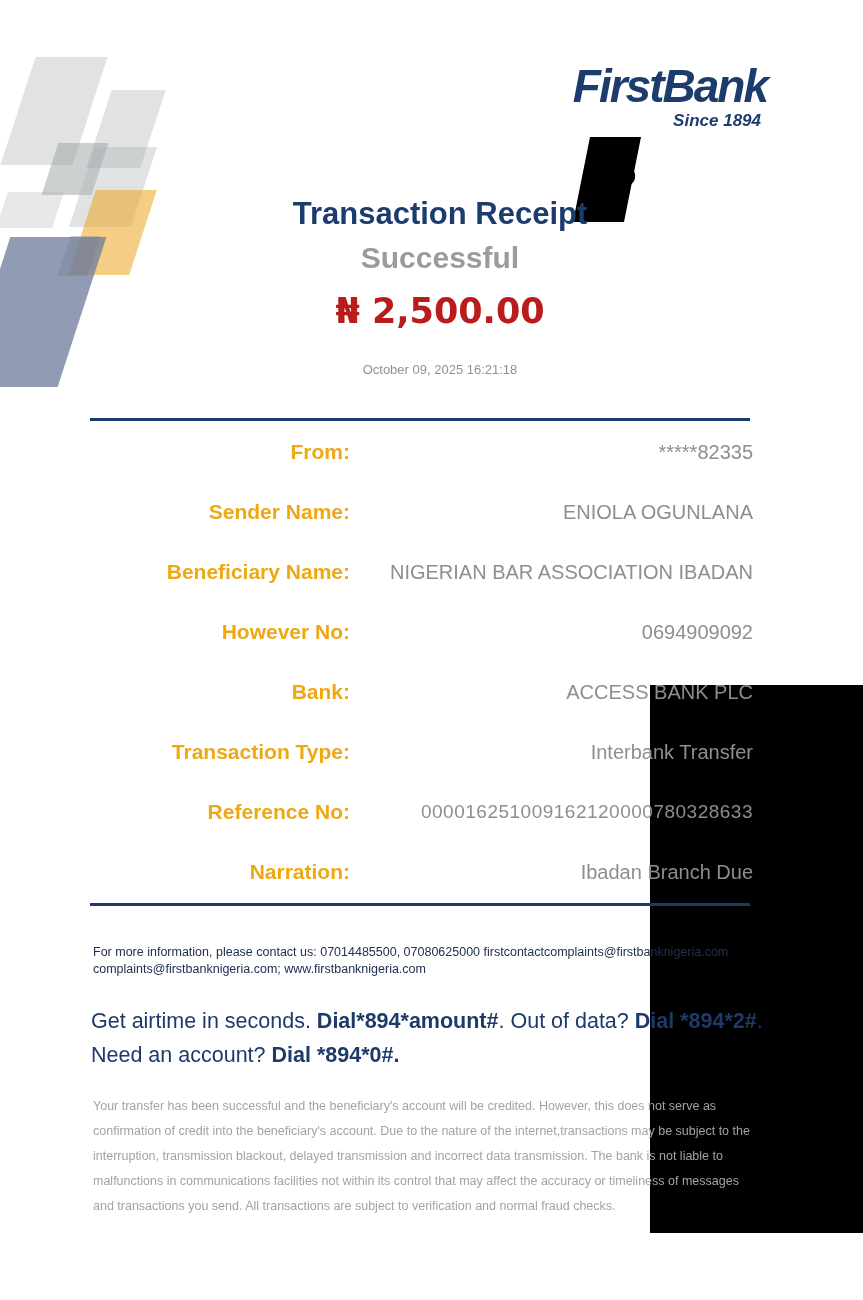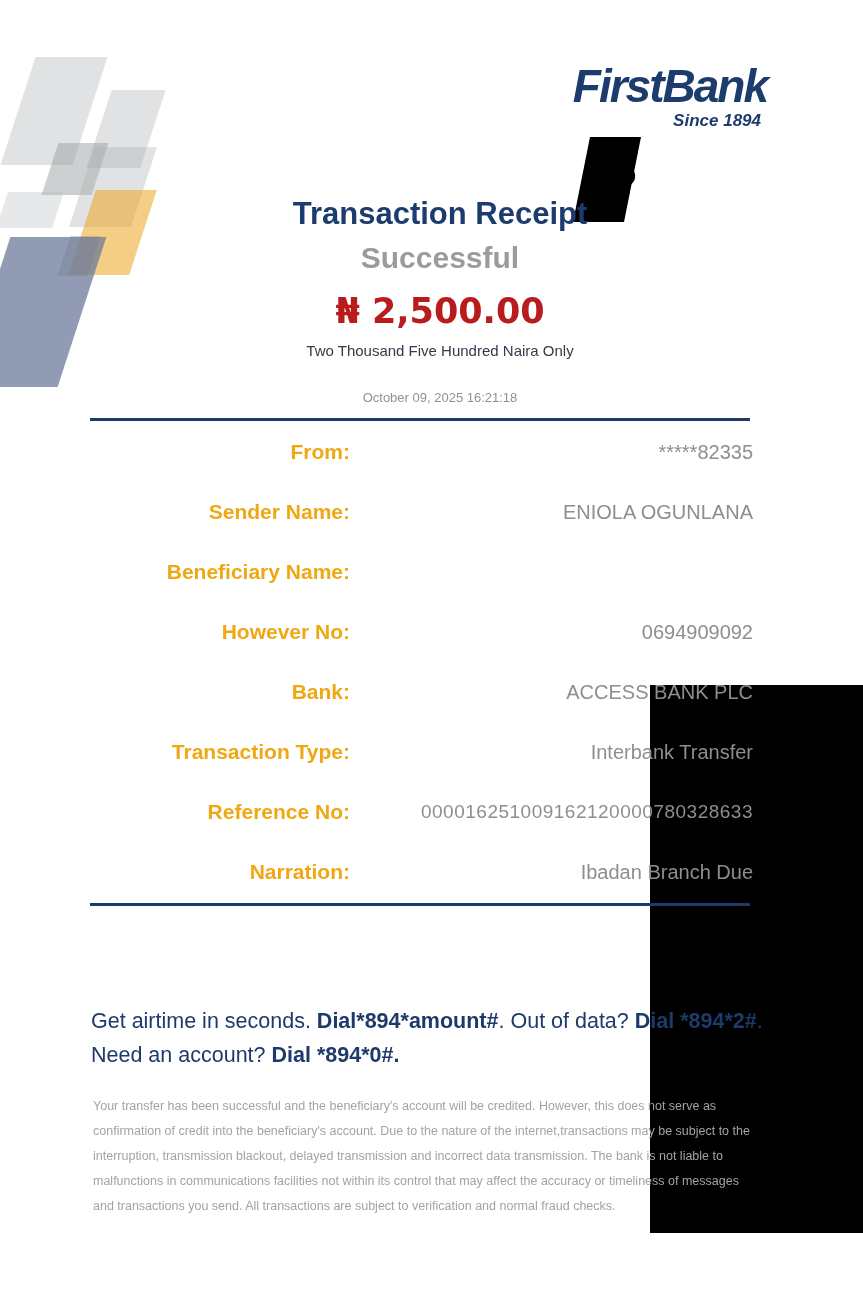--- a/index.html
+++ b/index.html
@@ -108,37 +108,37 @@
       <use href="#fb-mark"></use>
     </svg>
     <style>
     </style>
   </div>
 
   <div class="titleblock">
     <div class="title">Transaction Receipt</div>
     <div class="status">Successful</div>
     <div class="amount">₦ 2,500.00</div>
-    <div class="amount-words">Two Thousand Five Hundred Naira Only</div>
     <div class="datetime">October 09, 2025 16:21:18</div>
   </div>
 
   <div class="rule rule1"></div>
 
   <div class="details">
       <div class="detail-row">
         <span class="detail-label">From:</span>
         <span class="detail-value">*****82335</span>
       </div>
       <div class="detail-row">
         <span class="detail-label">Sender Name:</span>
         <span class="detail-value">ENIOLA OGUNLANA</span>
       </div>
       <div class="detail-row">
         <span class="detail-label">Beneficiary Name:</span>
+        <span class="detail-value">NIGERIAN BAR ASSOCIATION IBADAN</span>
       </div>
       <div class="detail-row">
         <span class="detail-label">However No:</span>
         <span class="detail-value">0694909092</span>
       </div>
       <div class="detail-row">
         <span class="detail-label">Bank:</span>
         <span class="detail-value">ACCESS BANK PLC</span>
       </div>
       <div class="detail-row">
@@ -150,16 +150,17 @@
         <span class="detail-value">000016251009162120000780328633</span>
       </div>
       <div class="detail-row">
         <span class="detail-label">Narration:</span>
         <span class="detail-value">Ibadan Branch Due</span>
       </div>
     </div>
 
   <div class="rule rule2"></div>
 
+  <div class="contact">For more information, please contact us: 07014485500, 07080625000 firstcontactcomplaints@firstbanknigeria.com complaints@firstbanknigeria.com; www.firstbanknigeria.com</div>
   <div class="promo"><span>Get airtime in seconds. </span><span class="b">Dial*894*amount#</span><span>. Out of data? </span><span class="b">Dial *894*2#</span><span>. Need an account? </span><span class="b">Dial *894*0#.</span></div>
   <div class="disclaimer">Your transfer has been successful and the beneficiary's account will be credited. However, this does not serve as confirmation of credit into the beneficiary's account. Due to the nature of the internet,transactions may be subject to the interruption, transmission blackout, delayed transmission and incorrect data transmission. The bank is not liable to malfunctions in communications facilities not within its control that may affect the accuracy or timeliness of messages and transactions you send. All transactions are subject to verification and normal fraud checks.</div>
 
 </div>
 
 </body></html>

